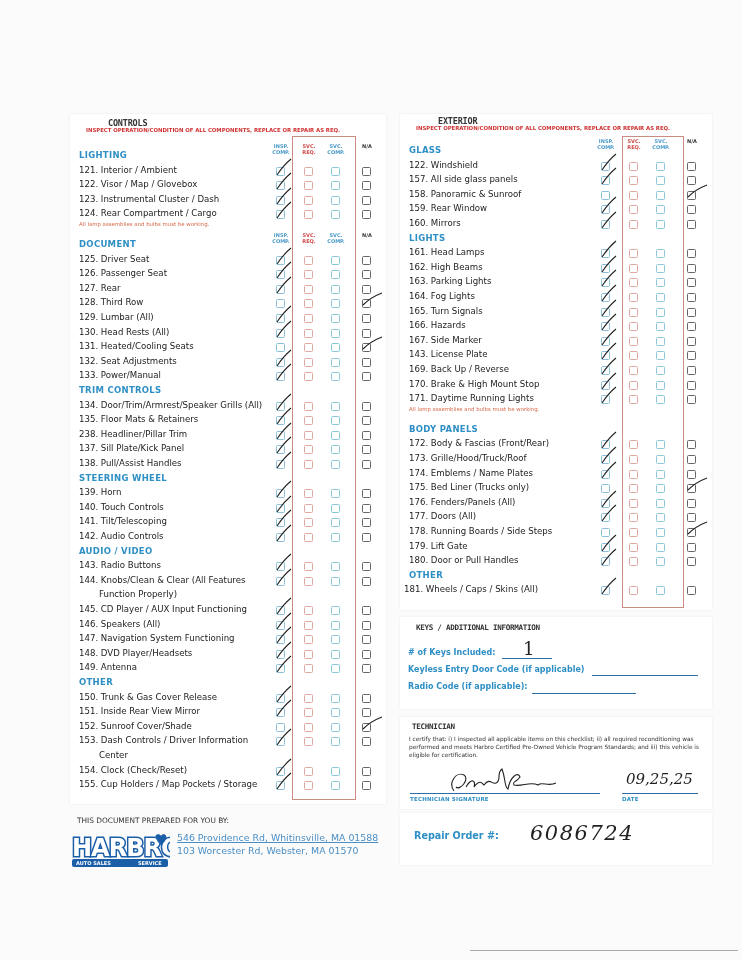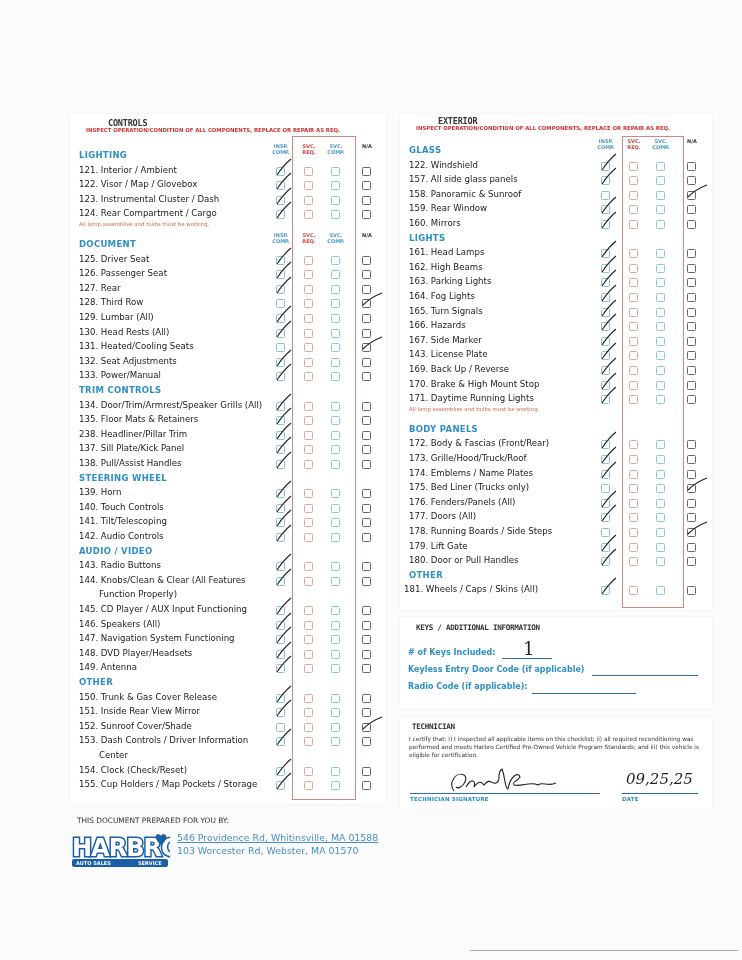--- a/index.html
+++ b/index.html
@@ -653,20 +653,24 @@
     <svg style="position:absolute; left:46px; top:48px; width:120px; height:30px;" viewBox="0 0 120 30">
       <path d="M8 26 C 2 18, 10 6, 18 10 C 24 14, 14 26, 10 22 M20 22 C 26 12, 30 16, 28 22 C 34 14, 36 18, 38 20 C 44 12, 46 20, 50 18 C 56 16, 50 8, 56 4 C 60 14, 58 22, 62 24 C 64 12, 72 6, 74 12 C 70 18, 66 16, 68 20 C 76 22, 84 16, 92 20 C 96 16, 102 22, 110 18" stroke="#222" stroke-width="1.1" fill="none"></path>
     </svg>
     <div class="line" style="left:10px; top:76px; width:190px;"></div>
     <div class="tiny-label" style="left:10px; top:79px;">TECHNICIAN SIGNATURE</div>
     <div class="handwriting" style="left:226px; top:53px; font-size:15px;">09,25,25</div>
     <div class="line" style="left:222px; top:76px; width:76px;"></div>
     <div class="tiny-label" style="left:222px; top:79px;">DATE</div>
   </div>
 
+  <div class="panel ro-panel">
+    <div class="repair-label" style="left:14px; top:17px;">Repair Order #:</div>
+    <div class="handwriting" style="left:130px; top:8px; font-size:21px; letter-spacing:1.5px;">6086724</div>
+  </div>
 
   <div class="prepared">THIS DOCUMENT PREPARED FOR YOU BY:</div>
   <svg class="logo" viewBox="0 0 100 38">
     <text x="2" y="26" font-family="DejaVu Sans, sans-serif" font-size="24" font-weight="bold" fill="#fff" stroke="#1a5ea8" stroke-width="3" paint-order="stroke" letter-spacing="-1">HARBRO</text>
     <path d="M86 8 C 84 4, 90 3, 91 6 C 92 3, 98 4, 96 9 C 95 12, 91 15, 91 15 C 91 15, 87 12, 86 8 Z" fill="#1a5ea8"></path>
     <rect x="2" y="29" width="96" height="8" rx="2" fill="#1a5ea8"></rect>
     <text x="6" y="35" font-family="DejaVu Sans, sans-serif" font-size="5" font-weight="bold" fill="#fff">AUTO SALES</text>
     <text x="68" y="35" font-family="DejaVu Sans, sans-serif" font-size="5" font-weight="bold" fill="#fff">SERVICE</text>
   </svg>
   <div class="address" style="top:832px;text-decoration:underline;">546 Providence Rd, Whitinsville, MA 01588</div>

